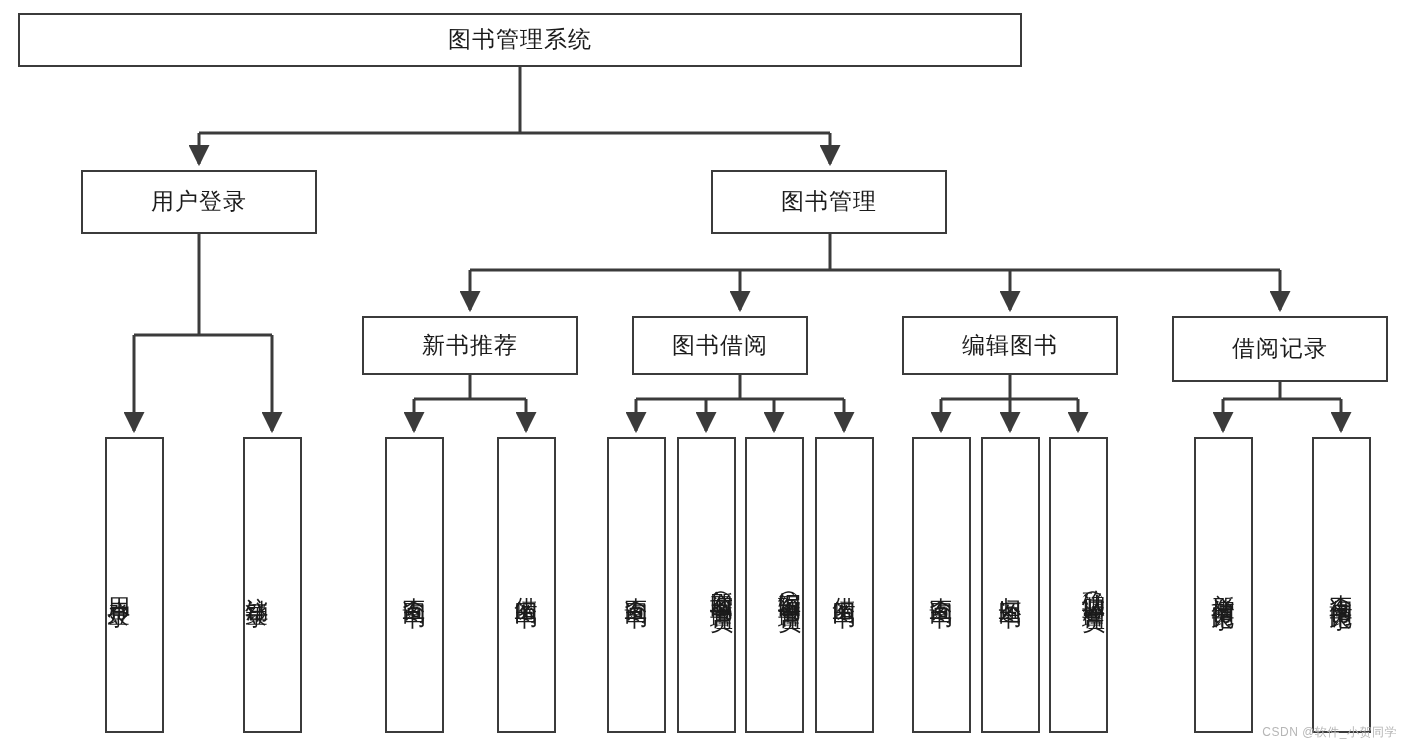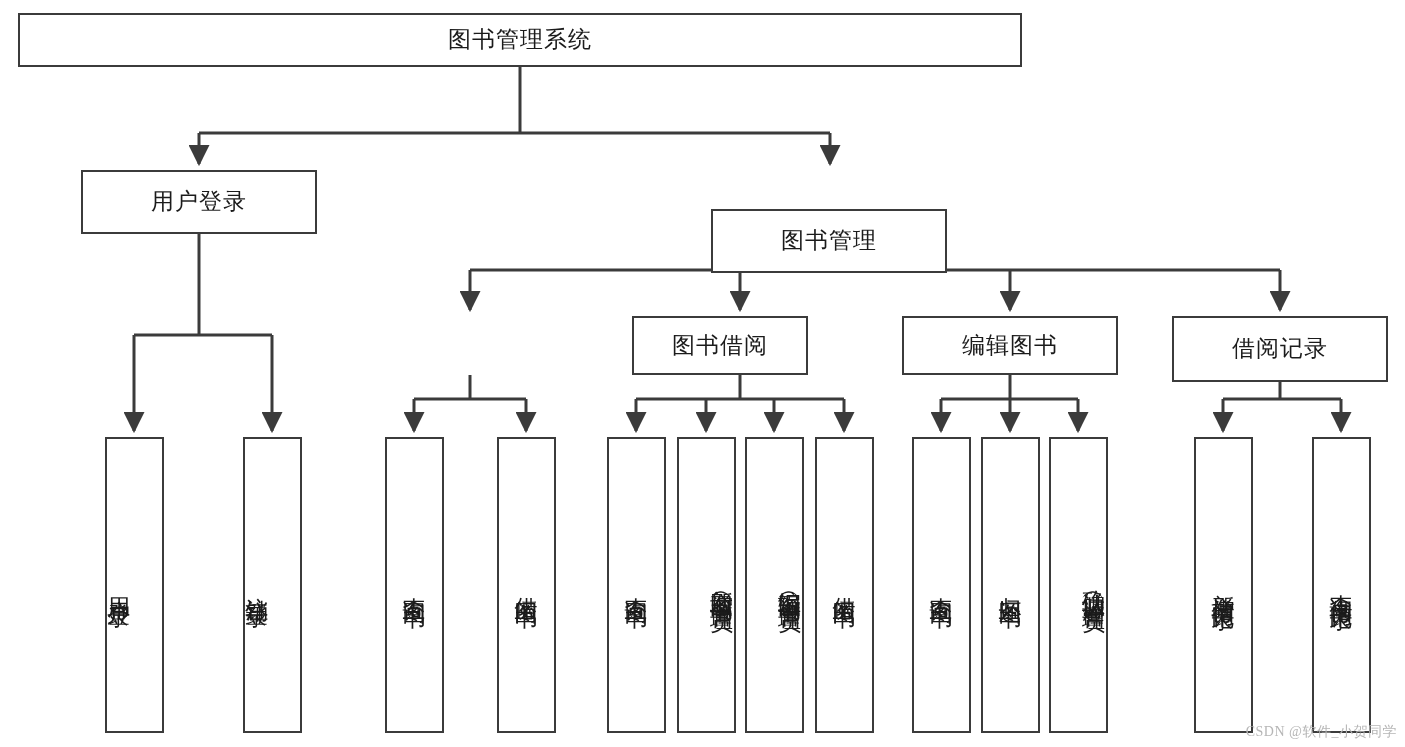--- a/index.html
+++ b/index.html
@@ -51,25 +51,24 @@
   .node.vert .vlabel {
     writing-mode: vertical-rl;
     text-orientation: upright;
     display: block;
     white-space: nowrap;
   }
   .watermark {
     position: absolute;
     right: 8px;
     bottom: 6px;
-    font-size: 14px;
+    font-size: 12px;
     color: #b6b6b6;
     white-space: nowrap;
     letter-spacing: 0.5px;
-    font-family: Liberation Serif, serif;
   }
 </style>
 </head>
 <body>
 
 <div id="canvas">
 
   <svg class="edges" viewBox="0 0 1405 747" xmlns="http://www.w3.org/2000/svg">
     <defs>
       <marker id="arrow" viewBox="0 0 10 10" refX="9" refY="5" markerWidth="7" markerHeight="7" orient="auto-start-reverse">
@@ -120,24 +119,27 @@
     </g>
   </svg>
 
   <div class="node horiz" style="left:18px; top:13px; width:1004px; height:54px;">
     <span>图书管理系统</span>
   </div>
 
   <div class="node horiz" style="left:81px; top:170px; width:236px; height:64px;">
     <span>用户登录</span>
   </div>
-  <div class="node horiz" style="left:711px; top:170px; width:236px; height:64px;margin-top:39px;">
+  <div class="node horiz" style="left:711px; top:170px; width:236px; height:64px;">
     <span>图书管理</span>
   </div>
 
+  <div class="node horiz" style="left:362px; top:316px; width:216px; height:59px;">
+    <span>新书推荐</span>
+  </div>
   <div class="node horiz" style="left:632px; top:316px; width:176px; height:59px;">
     <span>图书借阅</span>
   </div>
   <div class="node horiz" style="left:902px; top:316px; width:216px; height:59px;">
     <span>编辑图书</span>
   </div>
   <div class="node horiz" style="left:1172px; top:316px; width:216px; height:66px;">
     <span>借阅记录</span>
   </div>
 

